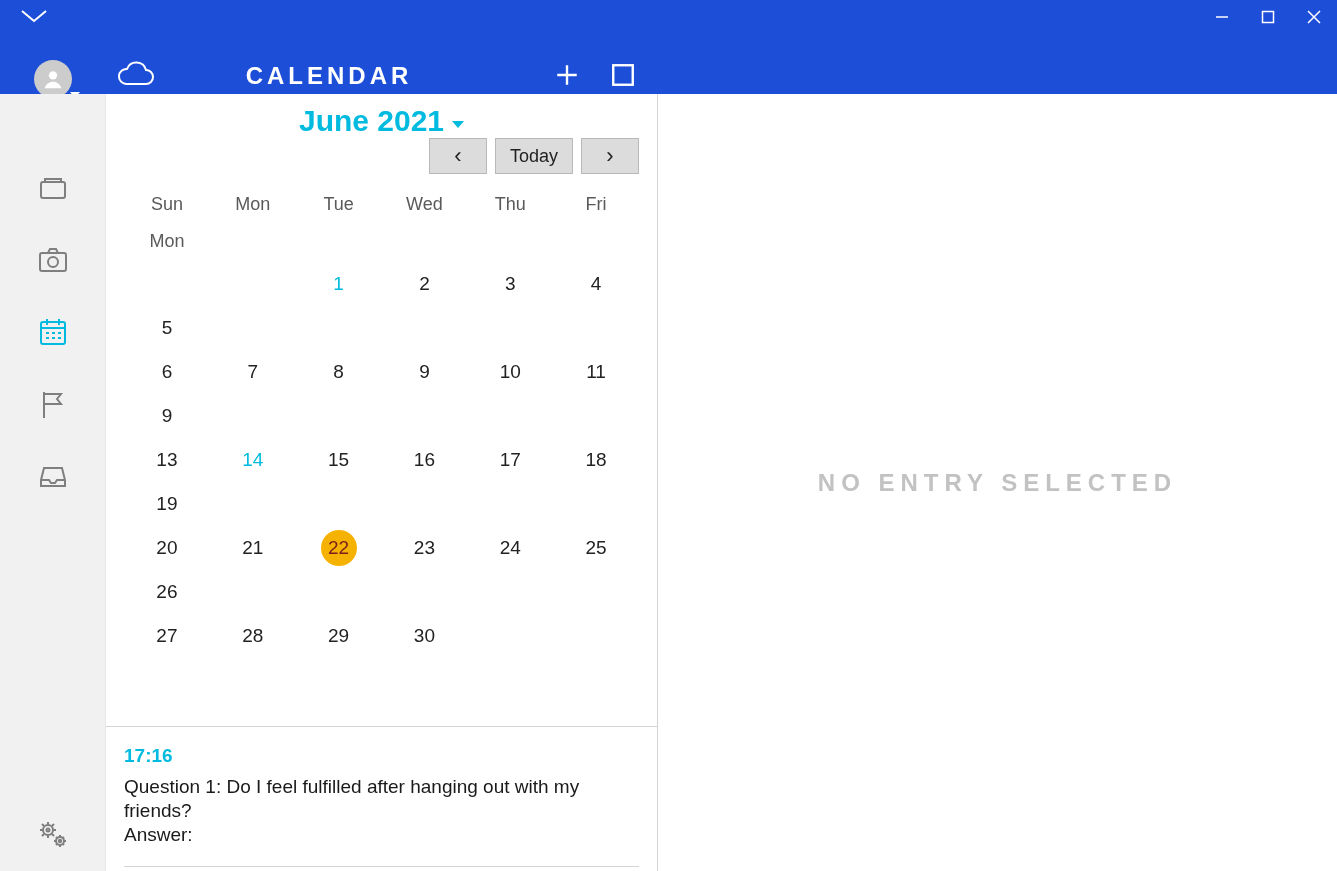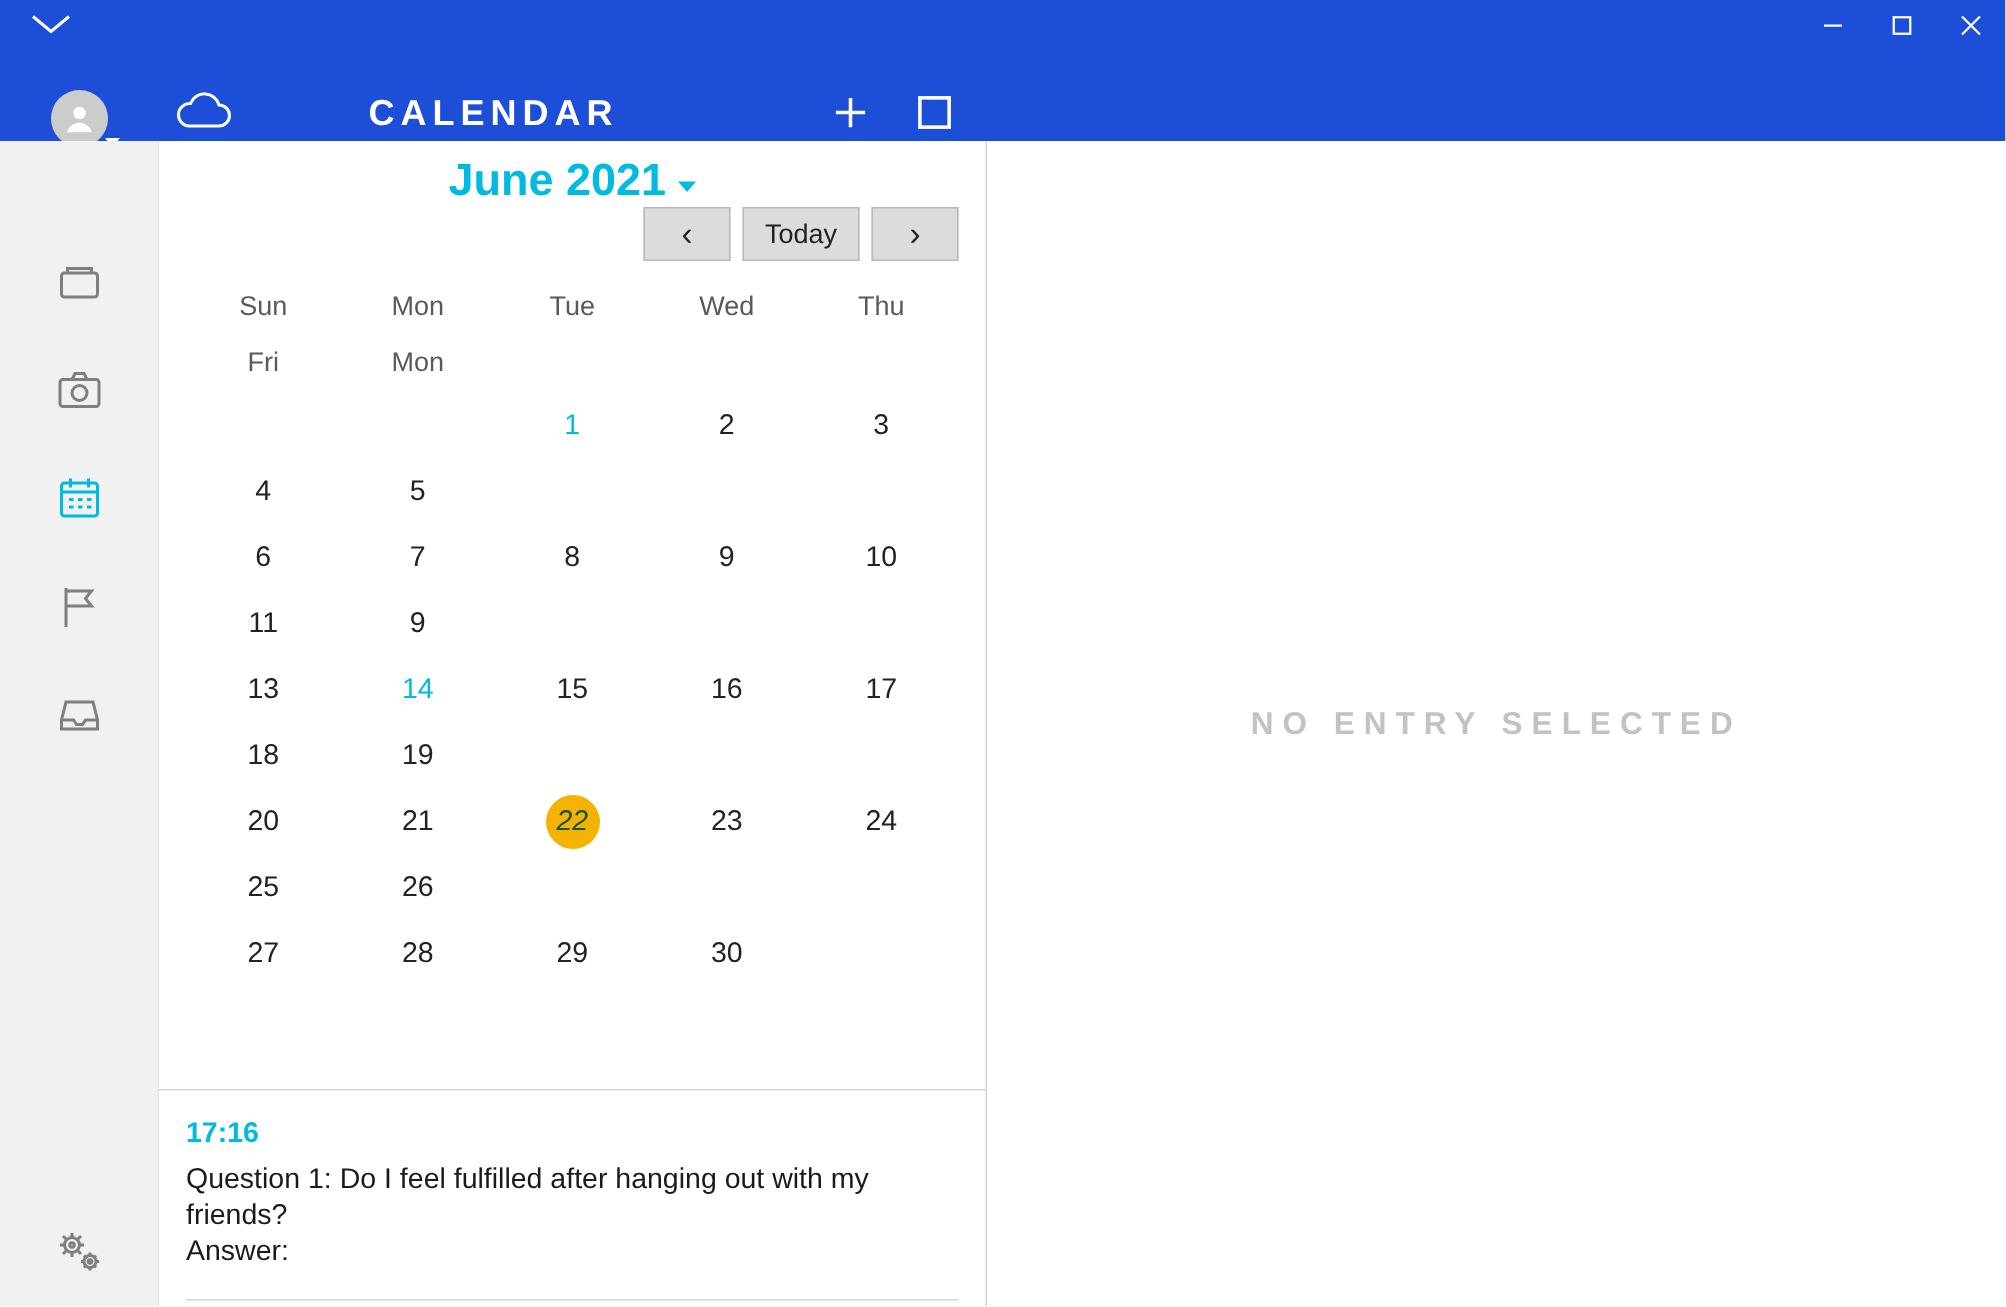--- a/index.html
+++ b/index.html
@@ -186,21 +186,21 @@
     cursor: pointer;
     color: #222;
   }
   .cal-nav-btn.arrow { font-size: 22px; font-weight: 400; min-width: 58px; }
 
   .cal-grid {
     padding: 6px 18px 24px 18px;
   }
   .cal-row {
     display: grid;
-    grid-template-columns: repeat(5, 1fr);
+    grid-template-columns: repeat(6, 1fr);
   }
   .cal-dow {
     text-align: center;
     color: #5a5a5a;
     font-size: 18px;
     padding: 6px 0 10px 0;
   }
   .cal-cell {
     text-align: center;
     font-size: 19px;
@@ -209,24 +209,24 @@
     display: flex;
     align-items: center;
     justify-content: center;
     cursor: pointer;
     position: relative;
   }
   .cal-cell.other { color: #bbb; }
   .cal-cell.hl { color: #00bbdf; }
   .cal-cell.selected span {
     background: #f6b200;
-    color: #14532d;
+    color: #7f1d1d;
     width: 36px; height: 36px;
     border-radius: 50%;
-    display: flex; align-items: center; justify-content: center; font-style: italic;
+    display: flex; align-items: center; justify-content: center;
   }
 
   .entries {
     flex: 1;
     border-top: 1px solid #d4d4d4;
     padding: 18px 18px;
     overflow-y: auto;
   }
   .entry {
     padding-bottom: 20px;
@@ -248,21 +248,21 @@
   }
 
   .right-col {
     flex: 1;
     display: flex;
     align-items: center;
     justify-content: center;
   }
   .empty-msg {
     color: #c2c2c2;
-    font-size: 21px;
+    font-size: 24px;
     font-weight: 700;
     letter-spacing: 6px;
   }
 </style>
 </head>
 <body>
 
 <div class="titlebar">
   <div class="titlebar-left">
     <div class="chevron-menu">

